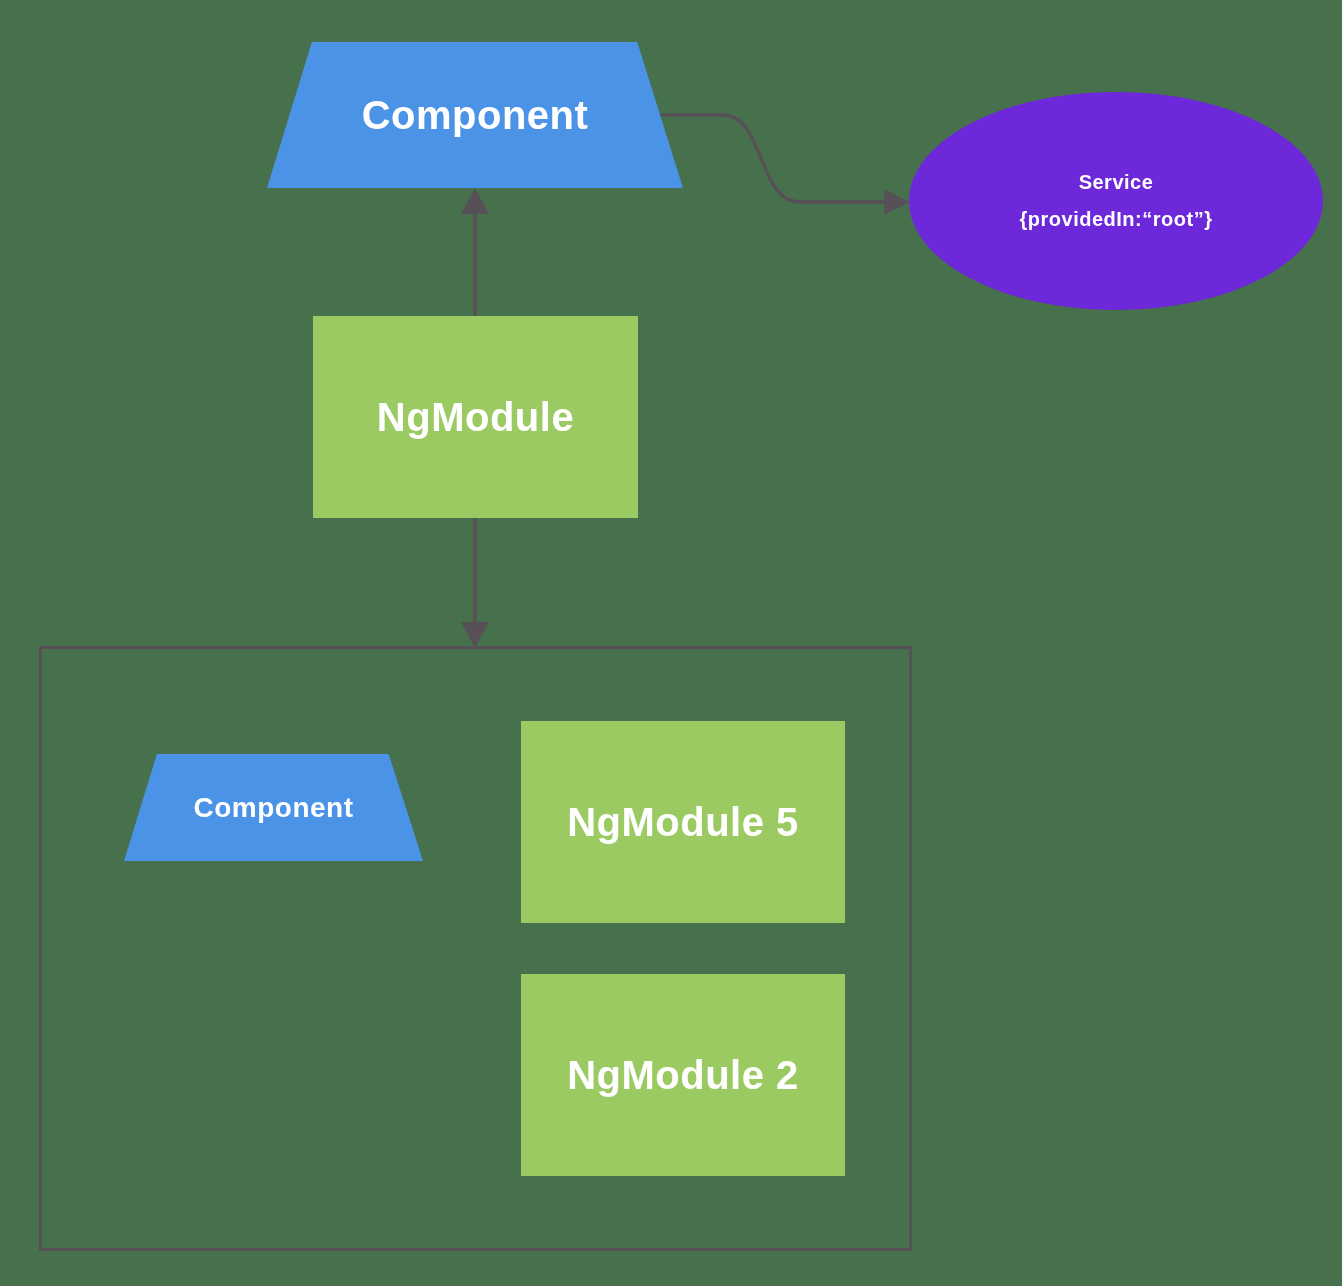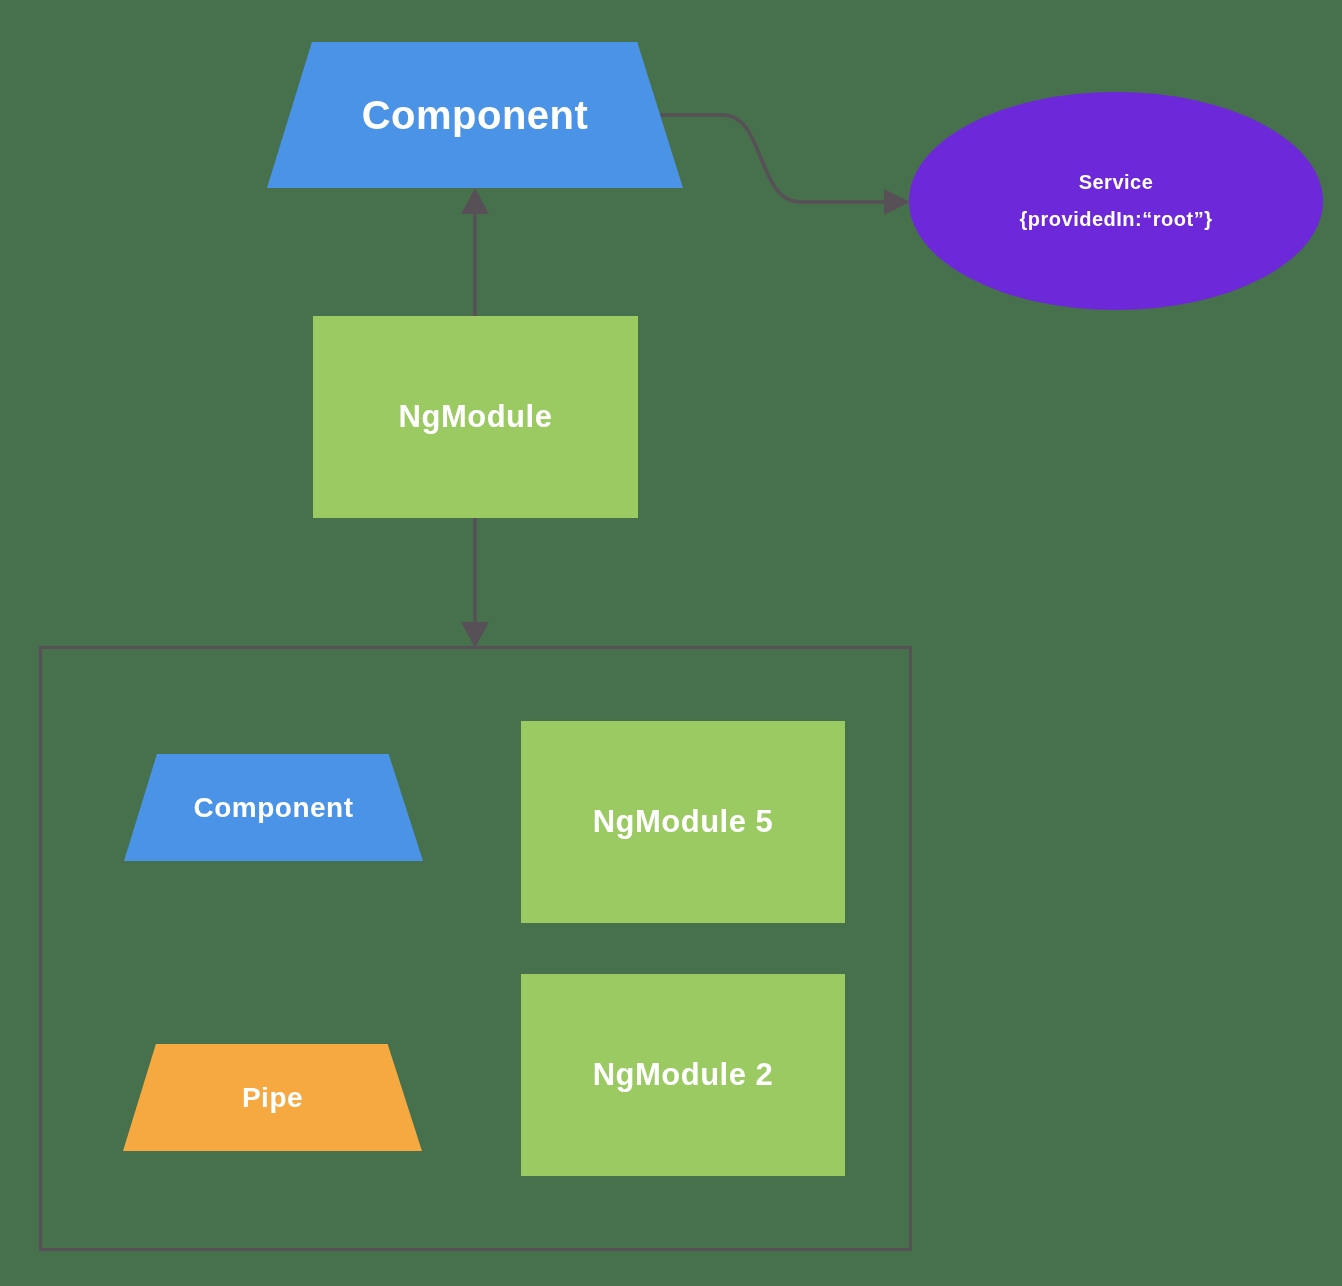--- a/index.html
+++ b/index.html
@@ -46,21 +46,21 @@
     width: 414px; height: 218px;
     background: #6d28d9;
     border-radius: 50%;
     flex-direction: column;
     font-size: 20px;
     line-height: 37px;
   }
   
   .rect-green {
     background: #9ACA61;
-    font-size: 31px;
+    font-size: 40px;
     text-align: right;
   }
   .rect-ngmodule   { left: 313px; top: 316px; width: 325px; height: 202px; }
   .rect-ngmodule1  { left: 521px; top: 721px; width: 324px; height: 202px; }
   .rect-ngmodule2  { left: 521px; top: 974px; width: 324px; height: 202px; }
   
   .container-box {
     position: absolute;
     left: 39px; top: 646px;
     width: 867px; height: 599px;
@@ -114,23 +114,20 @@
 
   <div class="node rect-green rect-ngmodule">
     <span>NgModule</span>
   </div>
 
   <div class="node trap-small trap-component-inner">
     <span>Component</span>
   </div>
 
 
-  <div class="node trap-small trap-pipe">
-    <span>Pipe</span>
-  </div>
 
   <div class="node rect-green rect-ngmodule1">
     <span>NgModule 5</span>
   </div>
 
   <div class="node rect-green rect-ngmodule2">
     <span>NgModule 2</span>
   </div>
 
 </div>

